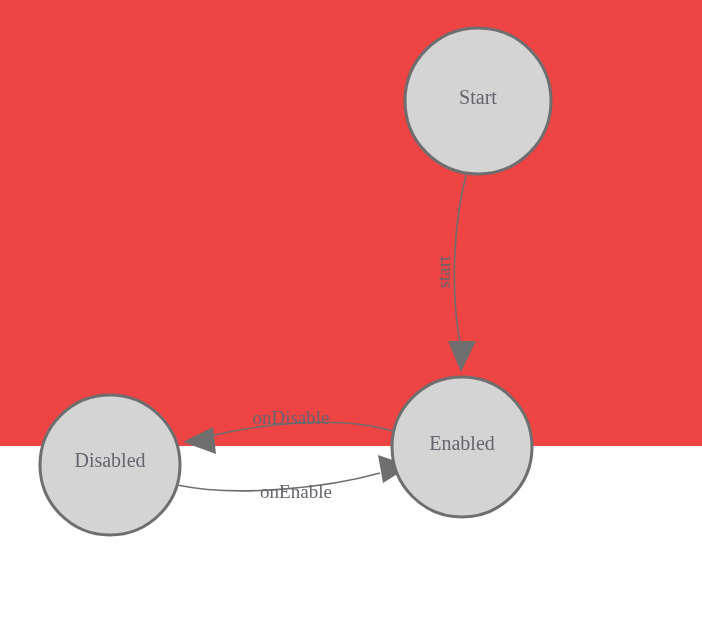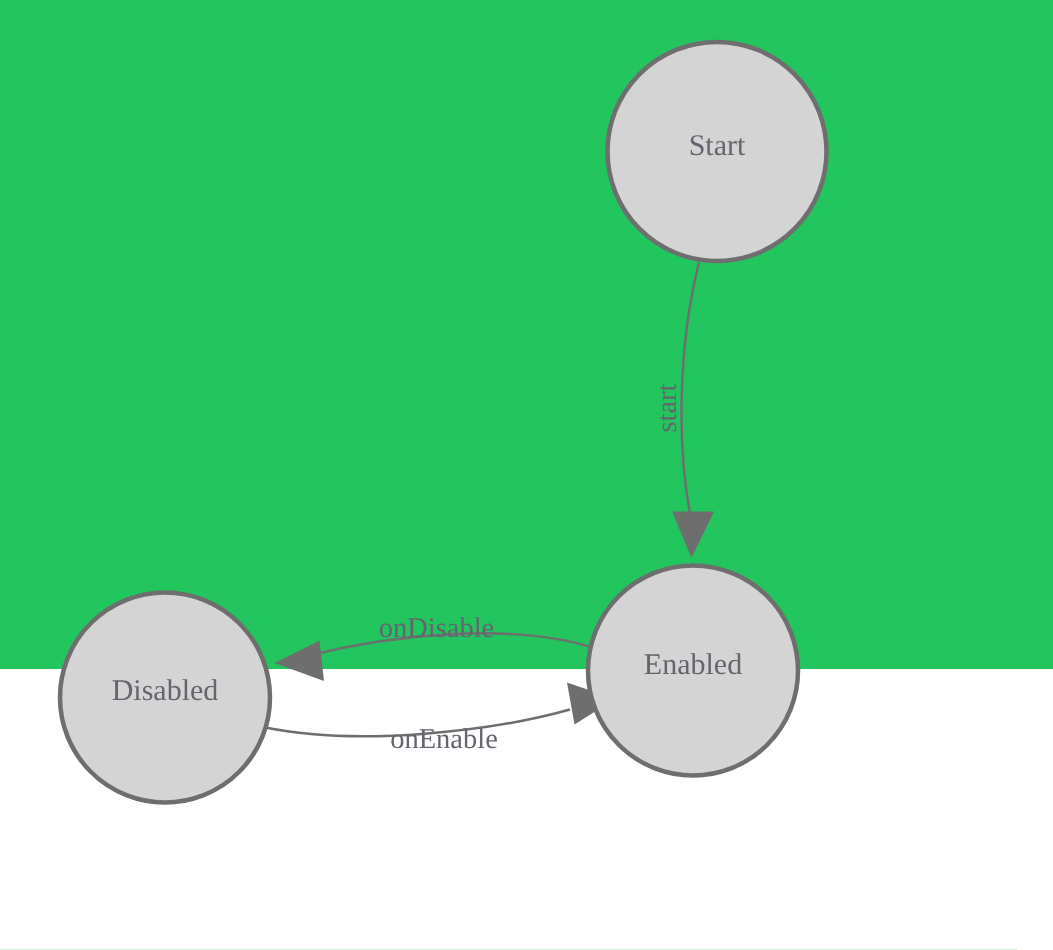--- a/index.html
+++ b/index.html
@@ -11,21 +11,21 @@
   body {
     width: 702px;
     height: 633px;
     overflow: hidden;
     font-family: "Liberation Serif", serif;
   }
   #diagram-root {
     position: relative;
     width: 702px;
     height: 446px;
-    background: #22c55e;
+    background: #ef4444;
   }
   svg.canvas {
     display: block;
     width: 702px;
     height: 633px;
   }
   .node-circle {
     fill: #d4d4d4;
     stroke: #6e6e6e;
     stroke-width: 3;

